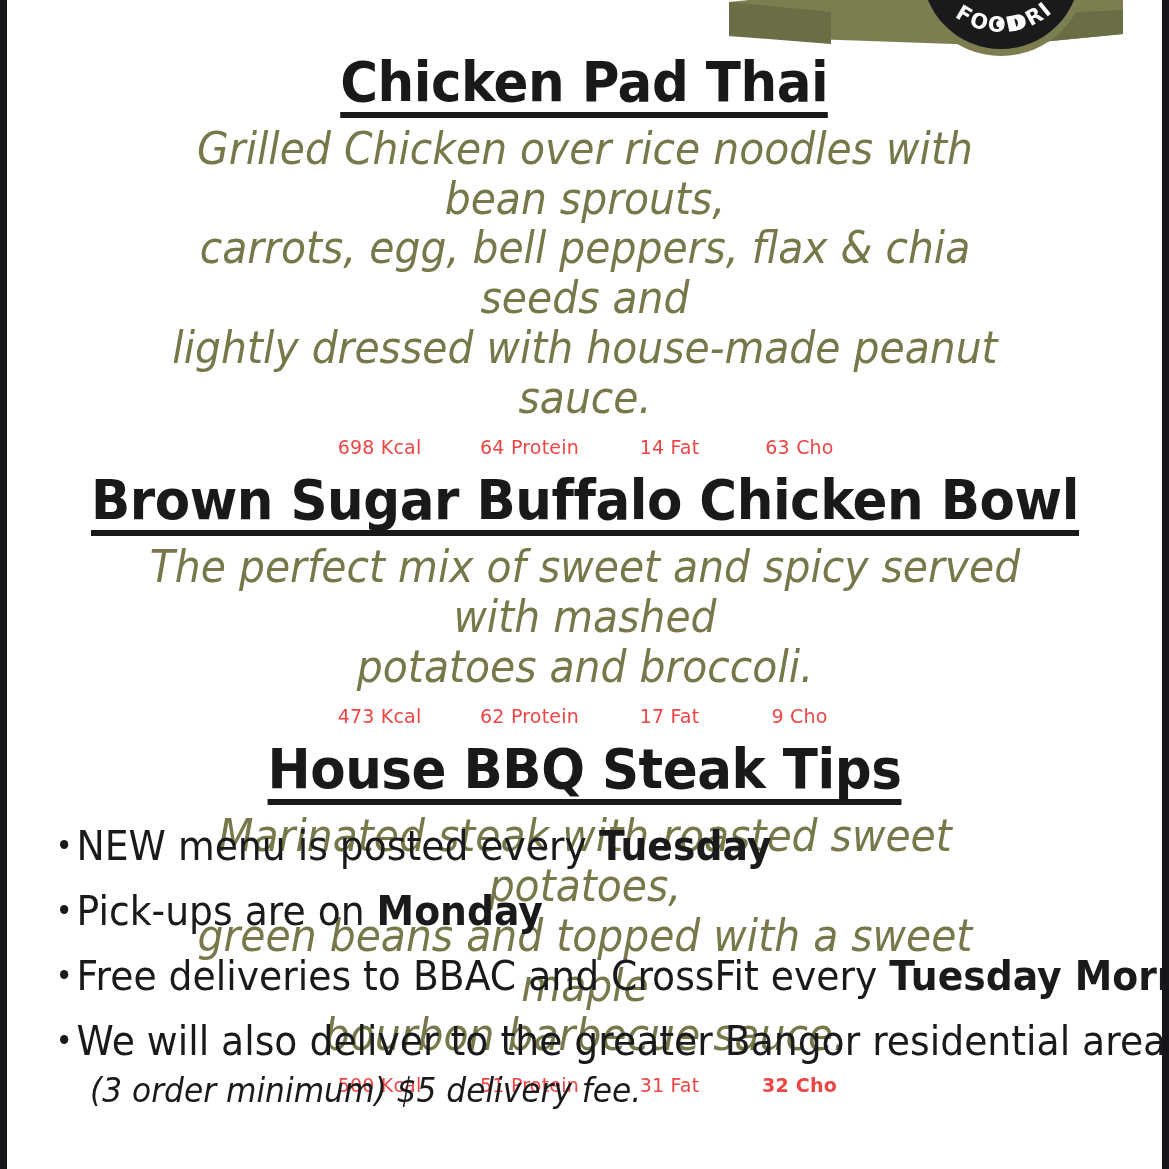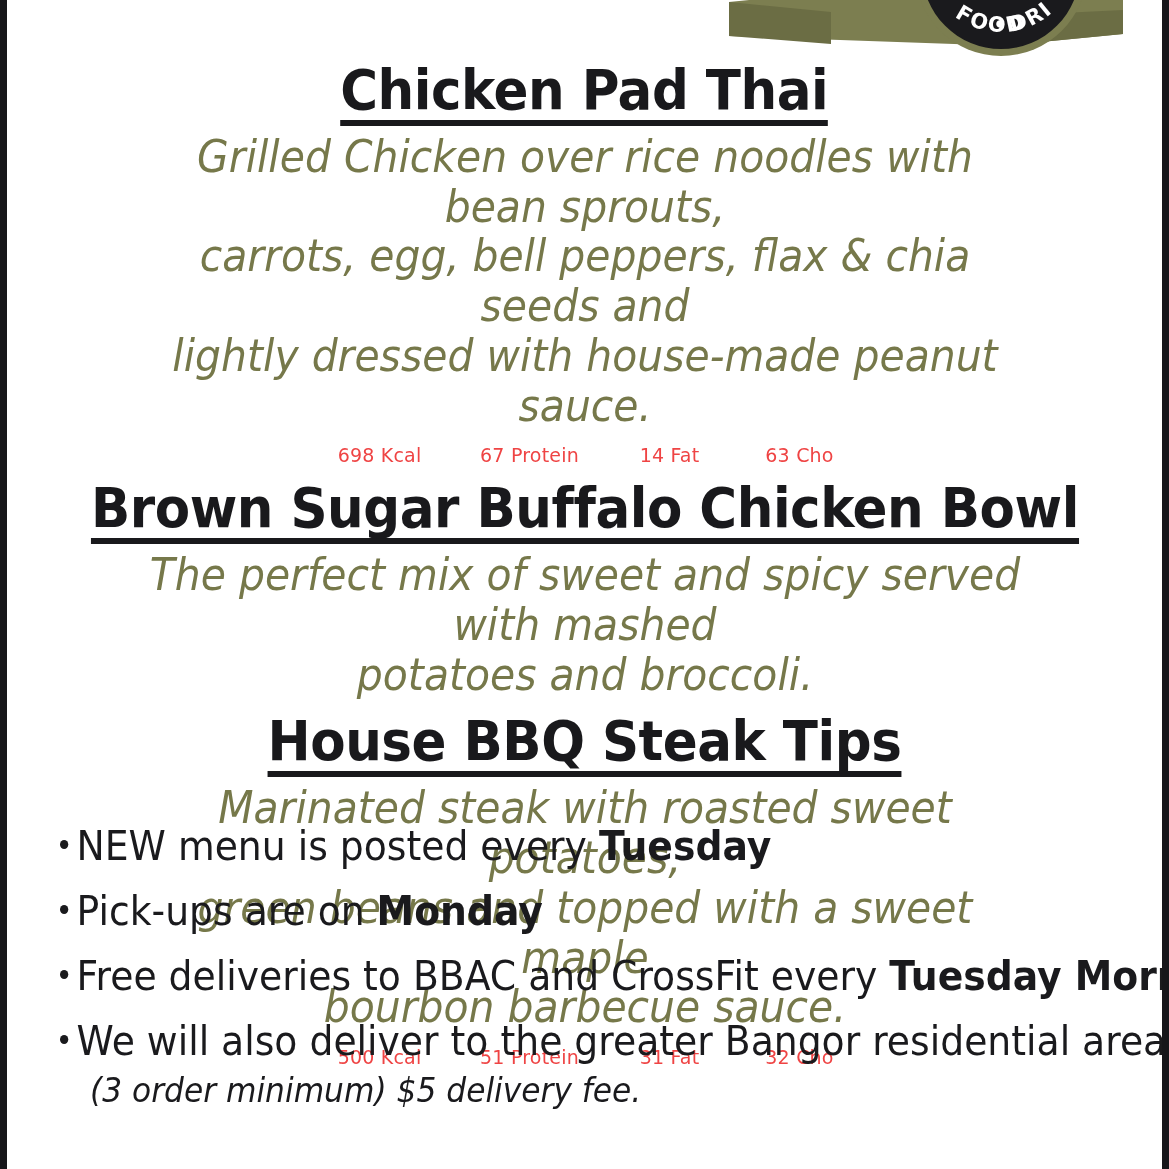--- a/index.html
+++ b/index.html
@@ -38,21 +38,21 @@
     height: 150px;
     z-index: 20;
   }
   #brand svg { display: block; width: 100%; height: 100%; }
 
   
   #content {
     position: absolute;
     left: 7px;
     right: 7px;
-    top: 8px;
+    top: 0;
     text-align: center;
   }
   .item { margin: 0; }
   .item-title {
     font-family: "DejaVu Sans", sans-serif;
     font-weight: bold;
     color: #19191c;
     letter-spacing: -0.5px;
     line-height: 1.0;
     display: inline-block;
@@ -180,46 +180,52 @@
 
     <div class="item" style="padding-top:54px;">
       <div class="item-title" style="font-size:56px;">Chicken Pad Thai</div>
       <div class="item-desc" style="font-size:44px; width:930px;">
         <div>Grilled Chicken over rice noodles with bean sprouts,</div>
         <div>carrots, egg, bell peppers, flax &amp; chia seeds and</div>
         <div>lightly dressed with house-made peanut sauce.</div>
       </div>
       <div class="nutrition" style="margin-top:14px;">
         <span style="width:150px;">698 Kcal</span>
-        <span style="width:150px;">67 Protein</span>
+        <span style="width:150px;">64 Protein</span>
         <span style="width:130px;">14 Fat</span>
         <span style="width:130px;">63 Cho</span>
       </div>
     </div>
 
     <div class="item" style="padding-top:14px;">
       <div class="item-title" style="font-size:56px;">Brown Sugar Buffalo Chicken Bowl</div>
       <div class="item-desc" style="font-size:44px; width:970px;">
         <div>The perfect mix of sweet and spicy served with mashed</div>
         <div>potatoes and broccoli.</div>
+      </div>
+      <div class="nutrition" style="margin-top:14px;">
+        <span style="width:150px;">473 Kcal</span>
+        <span style="width:150px;">62 Protein</span>
+        <span style="width:130px;">17 Fat</span>
+        <span style="width:130px;">9 Cho</span>
       </div>
     </div>
 
     <div class="item" style="padding-top:14px;">
       <div class="item-title" style="font-size:56px;">House BBQ Steak Tips</div>
       <div class="item-desc" style="font-size:44px; width:900px;">
         <div>Marinated steak with roasted sweet potatoes,</div>
         <div>green beans and topped with a sweet maple</div>
         <div>bourbon barbecue sauce.</div>
       </div>
       <div class="nutrition" style="margin-top:14px;">
         <span style="width:150px;">500 Kcal</span>
         <span style="width:150px;">51 Protein</span>
         <span style="width:130px;">31 Fat</span>
-        <span style="width:130px;">32 Cho</span>
+        <span style="width:130px;font-weight:bold;">32 Cho</span>
       </div>
     </div>
   </div>
 
   <div id="notes">
 
     <div class="note">
       <span class="dot"></span><span>NEW menu is posted every </span><b>Tuesday</b>
     </div>
 

